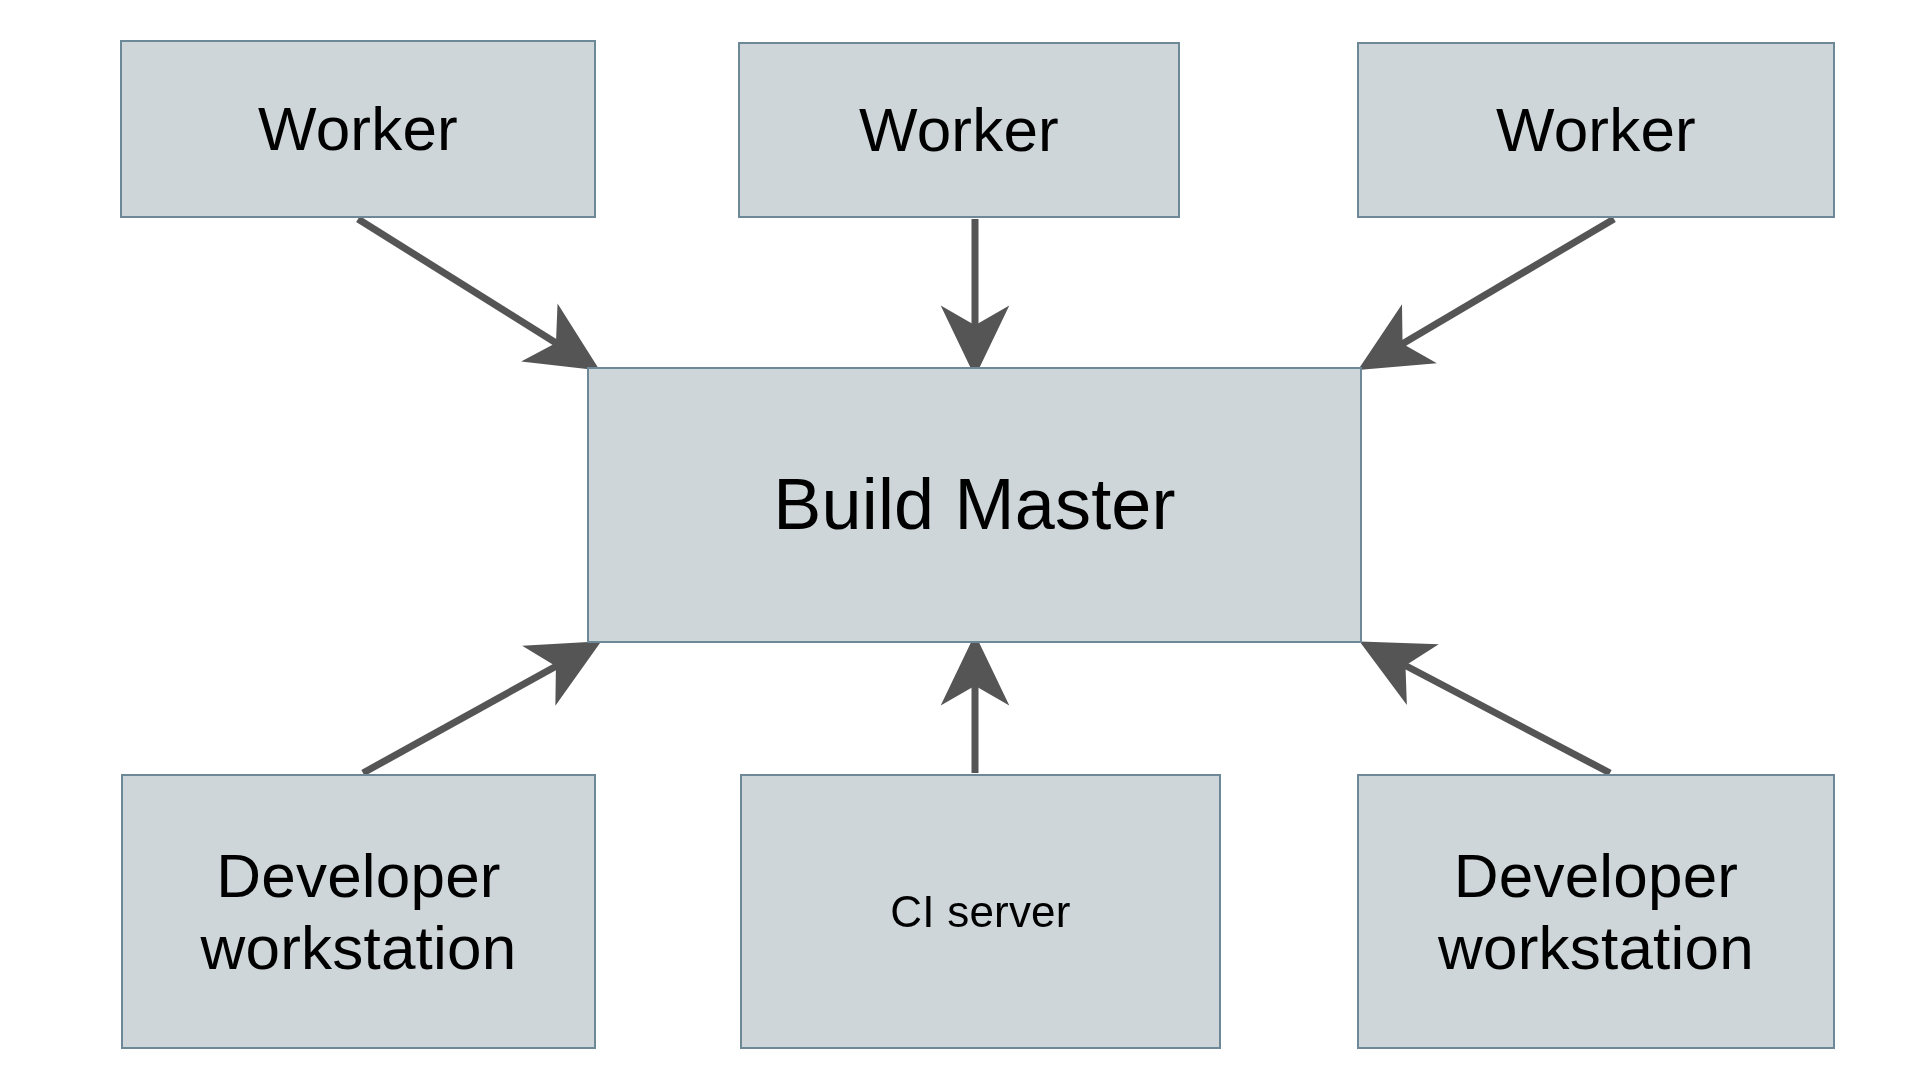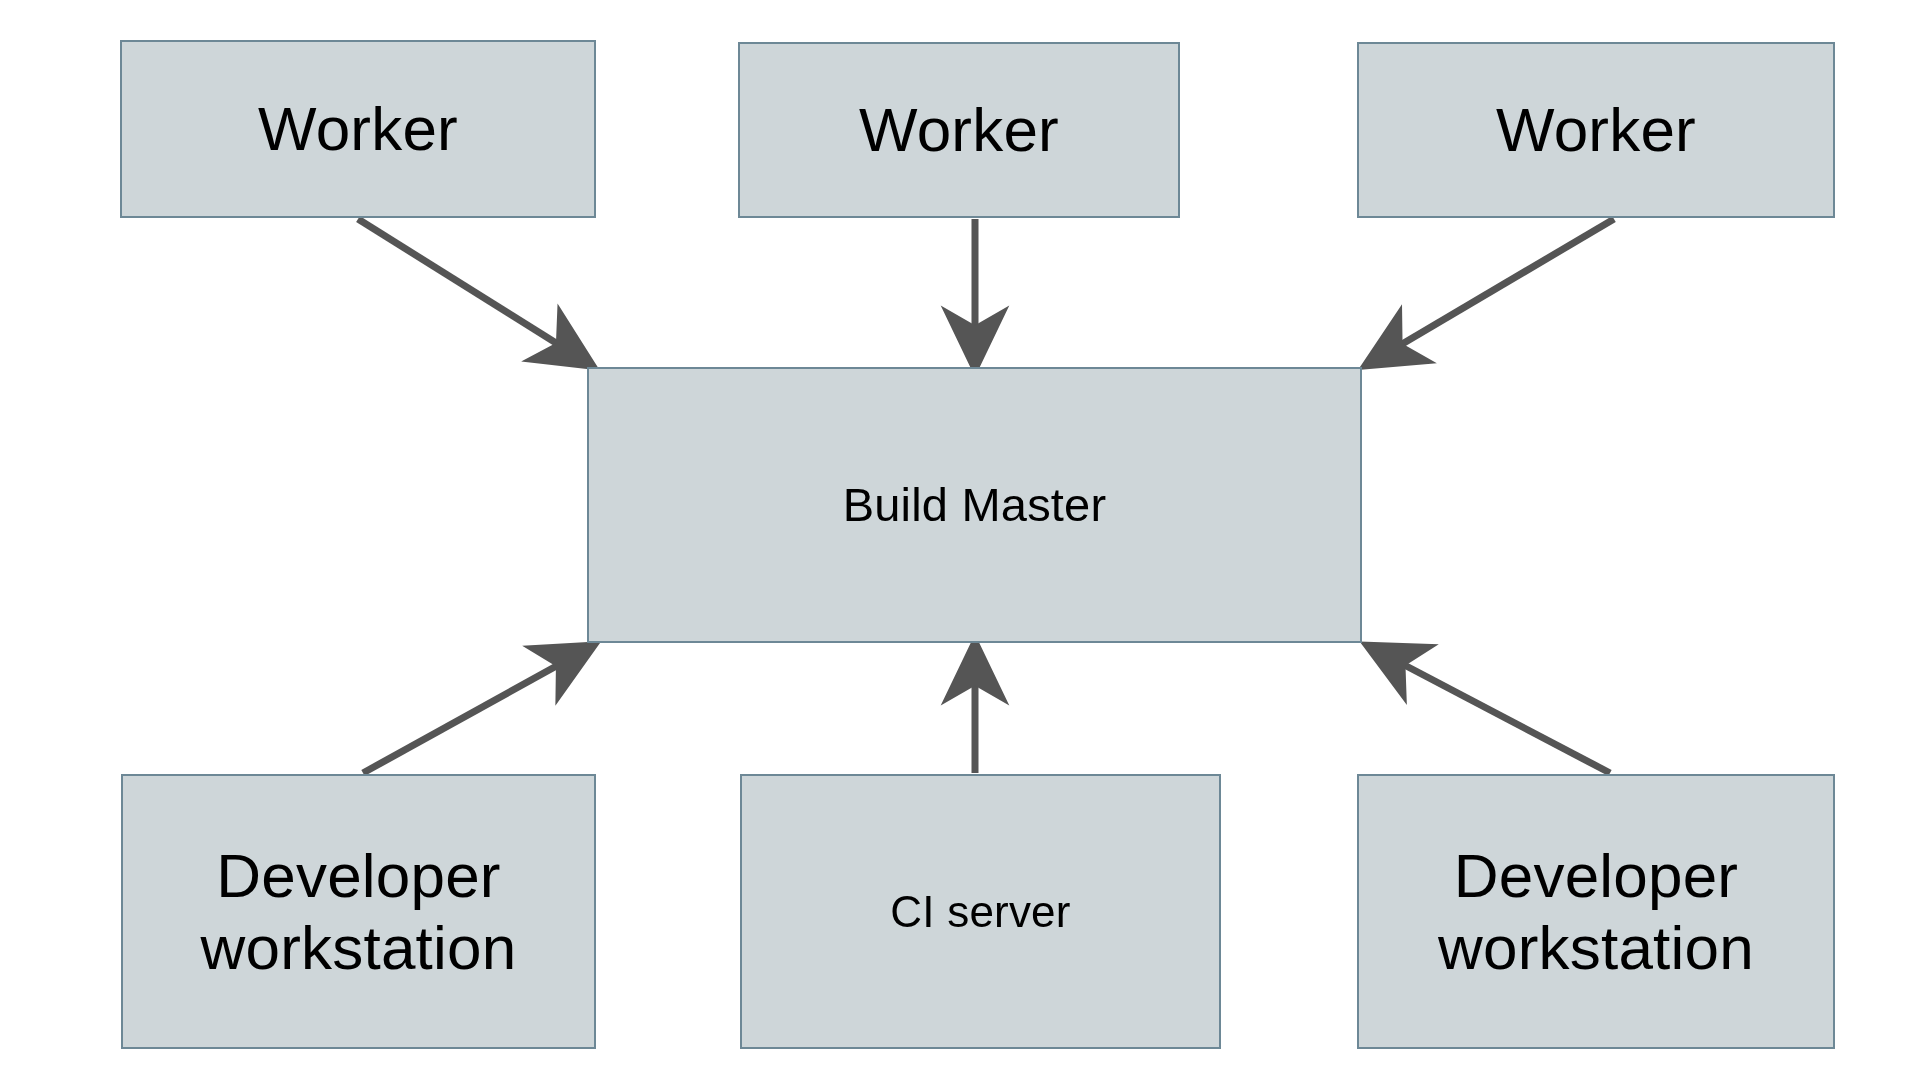--- a/index.html
+++ b/index.html
@@ -46,21 +46,21 @@
     display: block;
     width: 100%;
     padding: 0 24px;
     box-sizing: border-box;
   }
 
   
   #node-worker-left   { left: 120px;  top: 40px;  width: 476px; height: 178px; font-size: 62px; }
   #node-worker-center { left: 738px;  top: 42px;  width: 442px; height: 176px; font-size: 62px; }
   #node-worker-right  { left: 1357px; top: 42px;  width: 478px; height: 176px; font-size: 62px; }
-  #node-build-master  { left: 587px;  top: 367px; width: 775px; height: 276px; font-size: 47px; }
+  #node-build-master  { left: 587px;  top: 367px; width: 775px; height: 276px; font-size: 72px; }
   #node-dev-left      { left: 121px;  top: 774px; width: 475px; height: 275px; font-size: 62px; }
   #node-ci-server     { left: 740px;  top: 774px; width: 481px; height: 275px; font-size: 44px; }
   #node-dev-right     { left: 1357px; top: 774px; width: 478px; height: 275px; font-size: 62px; }
 </style>
 </head>
 <body>
 
 <div id="canvas">
 
   <svg class="edges" viewBox="0 0 1910 1090" width="1910" height="1090" xmlns="http://www.w3.org/2000/svg">

